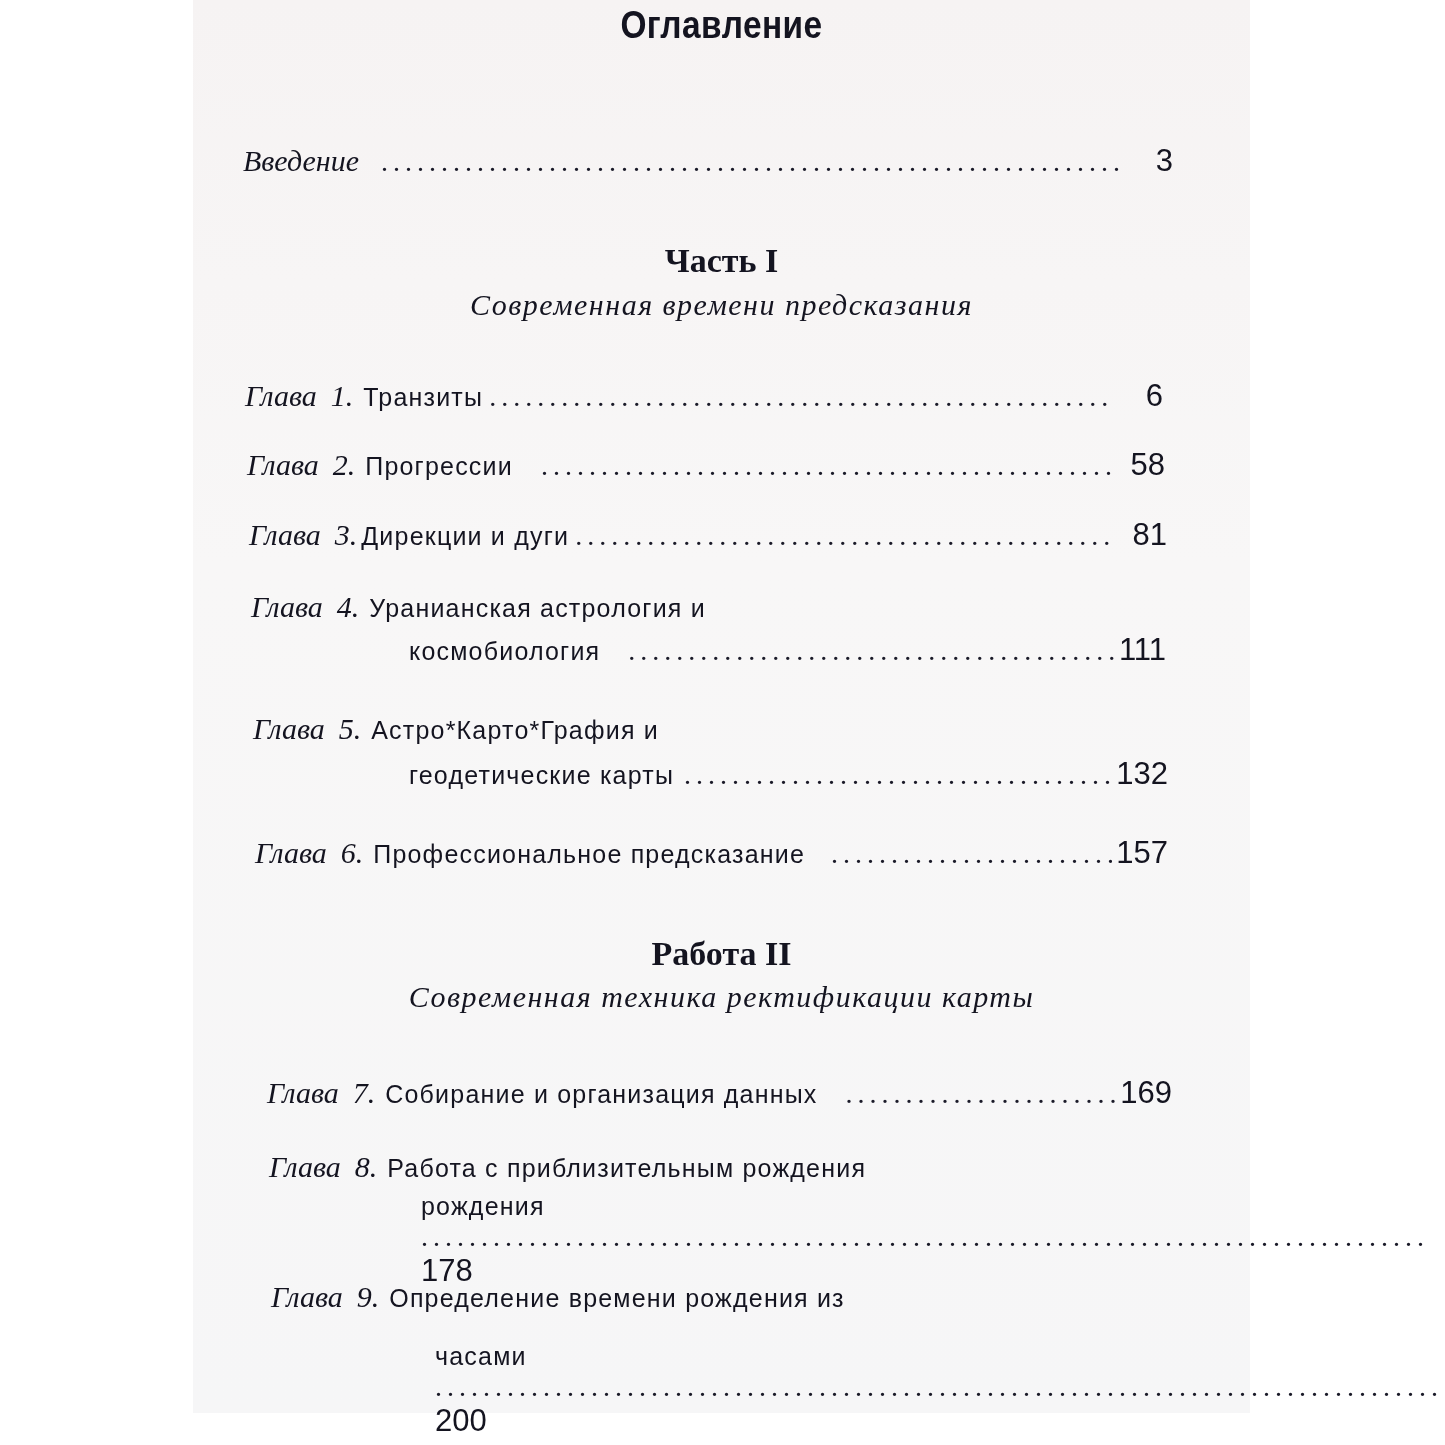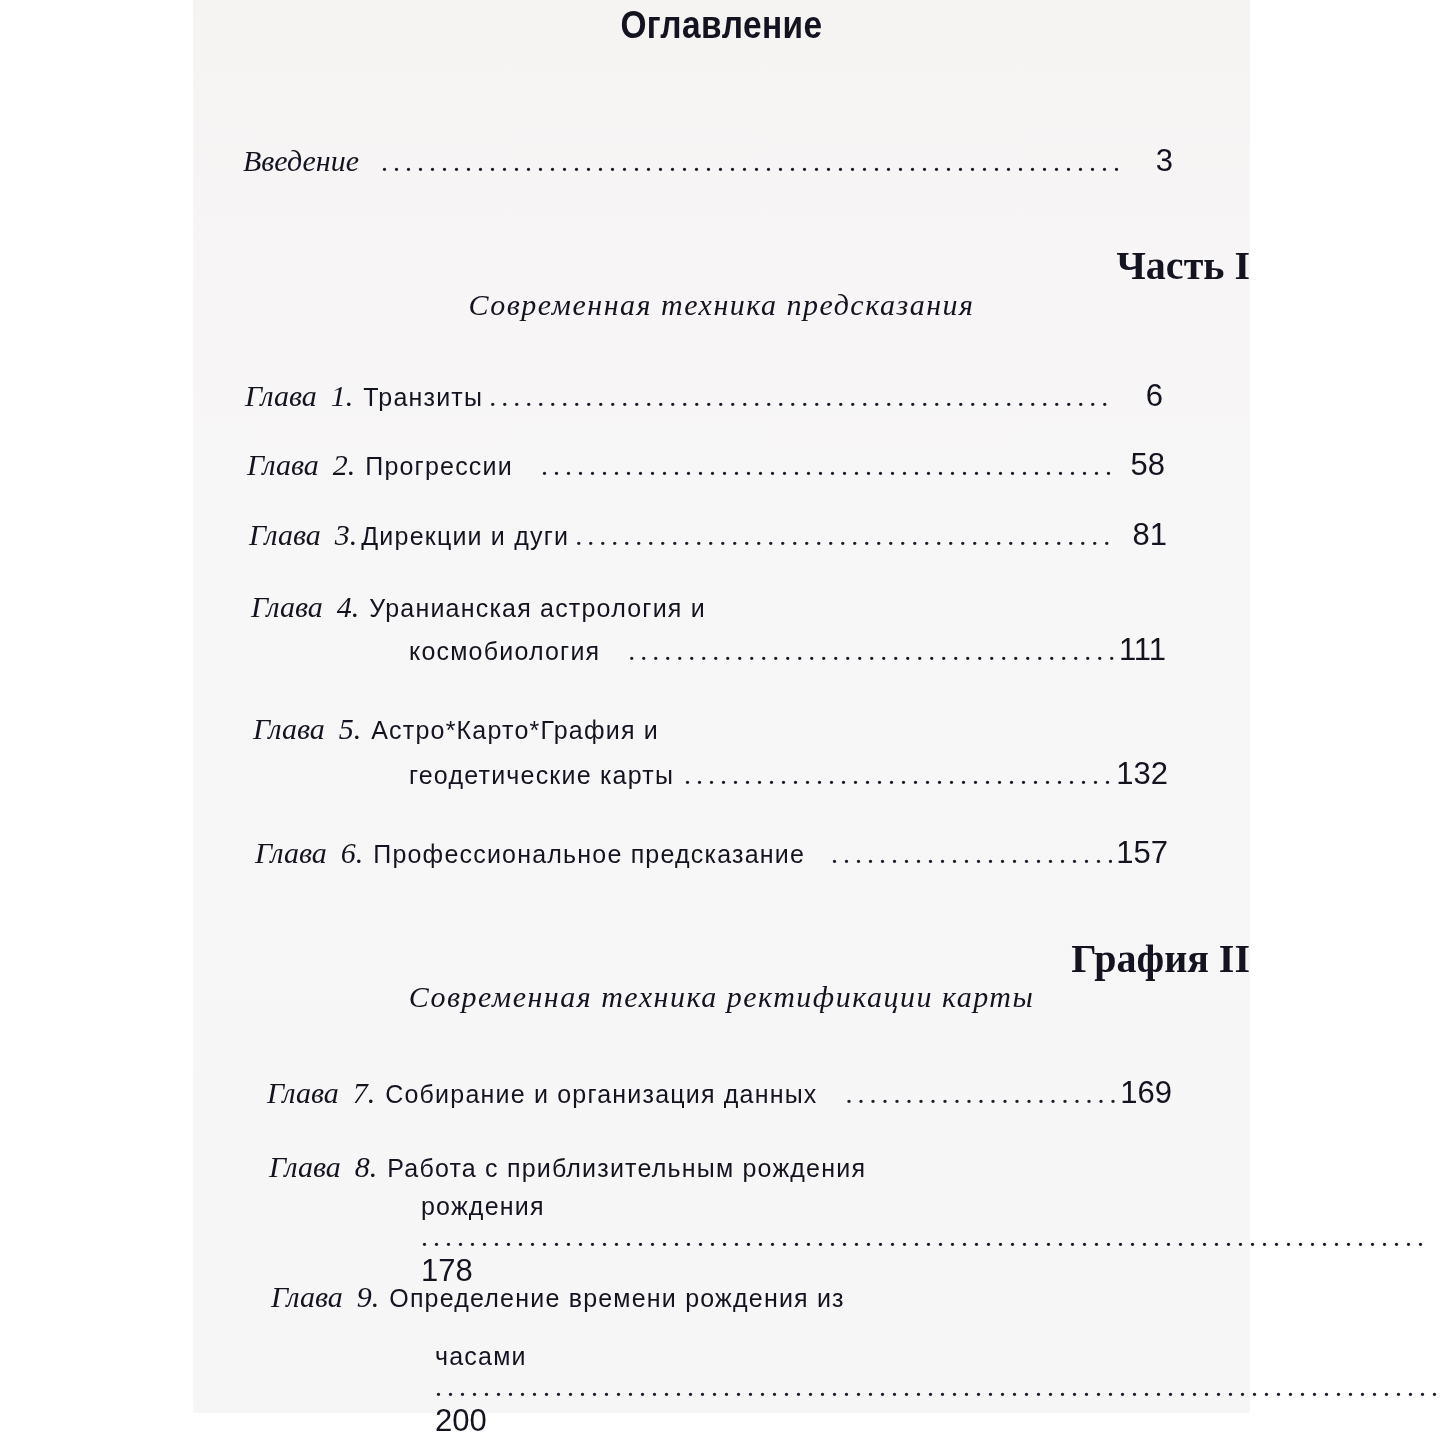--- a/index.html
+++ b/index.html
@@ -22,24 +22,24 @@
     left: 0; width: 1057px; top: 4px;
     text-align: center;
     font-family: "Liberation Sans", sans-serif;
     font-weight: bold;
     font-size: 38px;
     transform: scaleX(0.88);
     letter-spacing: 0.5px;
   }
   .part-title {
     left: 0; width: 1057px;
-    text-align: right;
+    text-align: center;
     font-family: "Liberation Serif", serif;
     font-weight: bold;
-    font-size: 40px;
+    font-size: 34px;
   }
   .part-sub {
     left: 0; width: 1057px;
     text-align: center;
     font-family: "Liberation Serif", serif;
     font-style: italic;
     font-size: 30px;
     letter-spacing: 1.5px;
   }
   .entry-line {
@@ -85,21 +85,21 @@
 
   <div class="abs title">Оглавление</div>
 
   <div class="abs entry-line" style="left:50px; top:143px; width:930px;">
     <span class="label">Введение</span>
     <span class="dots" style="margin-left:22px; margin-right:30px;"></span>
     <span class="page-num">3</span>
   </div>
 
   <div class="abs part-title" style="top:242px;">Часть I</div>
-  <div class="abs part-sub" style="top:288px;">Современная техника предсказания</div>
+  <div class="abs part-sub" style="top:288px;">Современная времени предсказания</div>
 
   <div class="abs entry-line" style="left:52px; top:378px; width:918px;">
     <span class="label">Глава</span>
     <span class="label" style="margin-left:14px;">1.</span>
     <span class="text" style="margin-left:10px;">Транзиты</span>
     <span class="dots" style="margin-right:36px;"></span>
     <span class="page-num">6</span>
   </div>
 
   <div class="abs entry-line" style="left:54px; top:447px; width:918px;">
@@ -145,21 +145,21 @@
   </div>
 
   <div class="abs entry-line" style="left:62px; top:835px; width:913px;">
     <span class="label">Глава</span>
     <span class="label" style="margin-left:14px;">6.</span>
     <span class="text" style="margin-left:10px;">Профессиональное предсказание</span>
     <span class="dots" style="margin-left:26px; margin-right:4px;"></span>
     <span class="page-num">157</span>
   </div>
 
-  <div class="abs part-title" style="top:935px;">Графия II</div>
+  <div class="abs part-title" style="top:935px;">Работа II</div>
   <div class="abs part-sub" style="top:980px;">Современная техника ректификации карты</div>
 
   <div class="abs entry-line" style="left:74px; top:1075px; width:905px;">
     <span class="label">Глава</span>
     <span class="label" style="margin-left:14px;">7.</span>
     <span class="text" style="margin-left:10px;">Собирание и организация данных</span>
     <span class="dots" style="margin-left:28px; margin-right:4px;"></span>
     <span class="page-num">169</span>
   </div>
 

